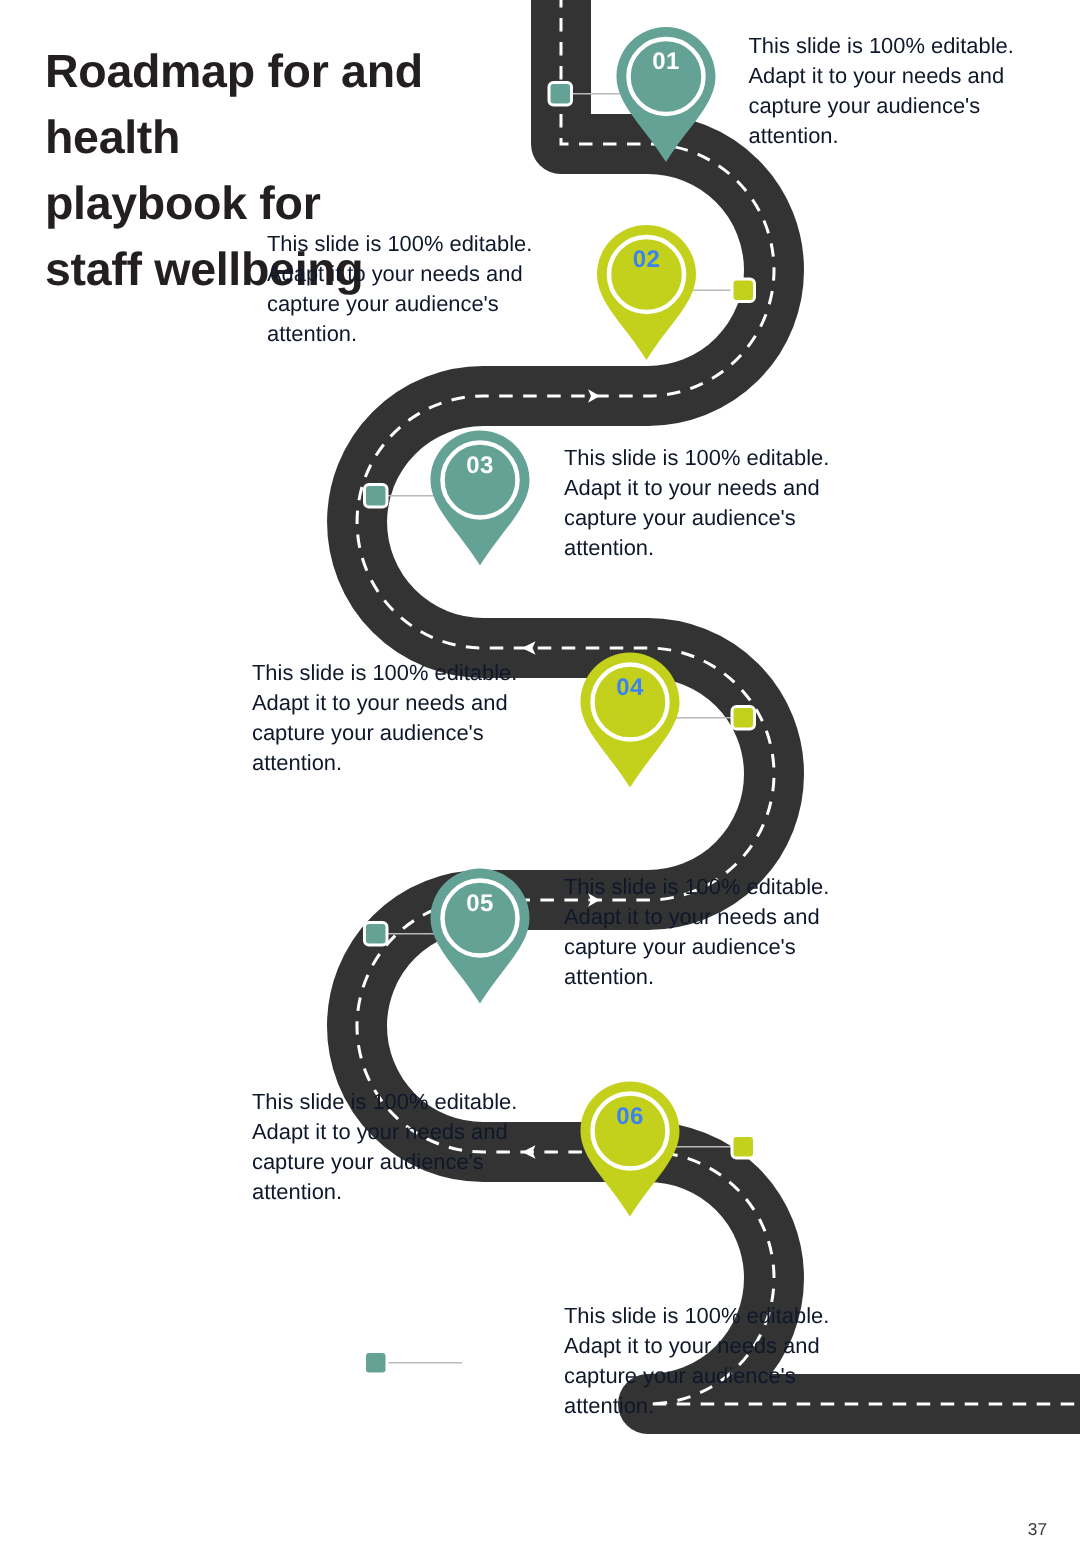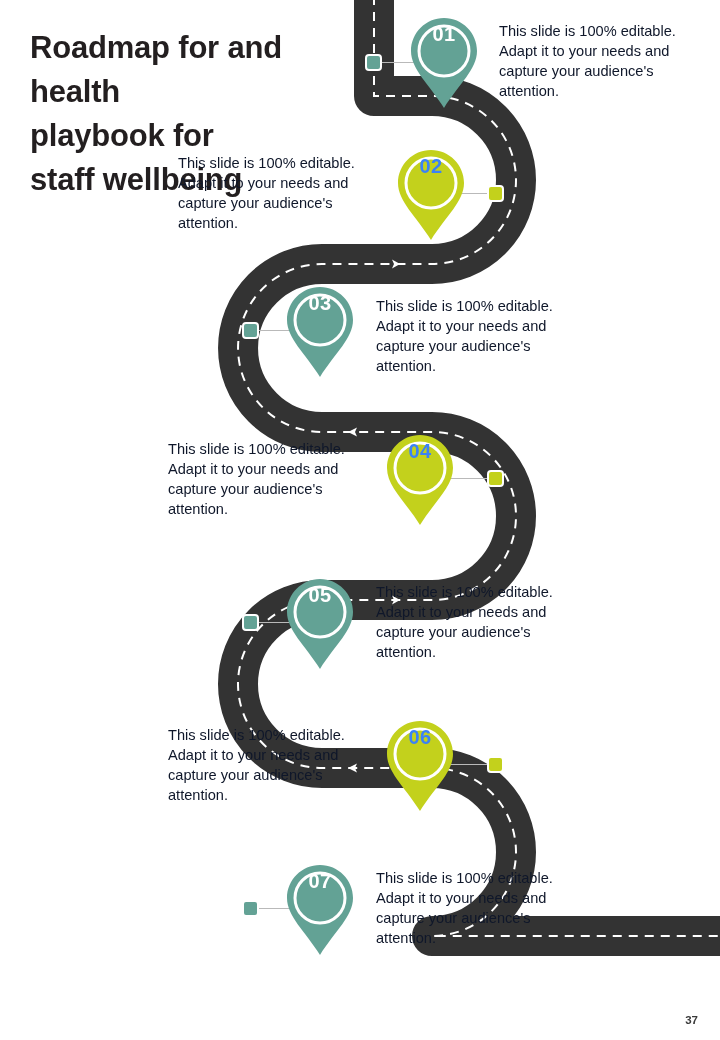--- a/index.html
+++ b/index.html
@@ -47,24 +47,24 @@
   }
   .pin .pin-shape {
     position: absolute;
     left: 0; top: 0;
     width: 74px;
     height: 94px;
   }
   .pin .pin-num {
     position: absolute;
     left: 0;
-    top: 8px;
+    top: 18px;
     width: 74px;
     text-align: center;
-    font-size: 20px;
+    font-size: 16px;
     font-weight: bold;
     letter-spacing: 0.3px;
     line-height: 1;
     pointer-events: none;
   }
   .pin.teal .pin-num { color: #ffffff; }
   .pin.olive .pin-num { color: #3b82f6; }
 
   
   .node {
@@ -96,21 +96,20 @@
   .desc.right { text-align: left; }
   .desc.left  { text-align: left; }
 
   
   #page-num {
     position: absolute;
     right: 22px;
     bottom: 14px;
     font-size: 11.5px;
     color: #3a3a3a;
-    font-weight: bold;
   }
 </style>
 </head>
 <body>
 
 <div id="slide">
 
   <div id="title">Roadmap for and health
 playbook for
 staff wellbeing</div>
@@ -220,27 +219,20 @@
   </div>
 
   <div class="pin olive" style="left:383px; top:719px;">
     <svg class="pin-shape" viewBox="0 0 74 94">
       <path d="M37,2 C18.8,2 4,16.8 4,35 C4,53.5 22,68 37,92 C52,68 70,53.5 70,35 C70,16.8 55.2,2 37,2 Z" fill="#c3d11c"></path>
       <circle cx="37" cy="35" r="25" fill="none" stroke="#ffffff" stroke-width="3"></circle>
     </svg>
     <div class="pin-num">06</div>
   </div>
 
-  <div class="pin teal" style="left:283px; top:863px;">
-    <svg class="pin-shape" viewBox="0 0 74 94">
-      <path d="M37,2 C18.8,2 4,16.8 4,35 C4,53.5 22,68 37,92 C52,68 70,53.5 70,35 C70,16.8 55.2,2 37,2 Z" fill="#63a295"></path>
-      <circle cx="37" cy="35" r="25" fill="none" stroke="#ffffff" stroke-width="3"></circle>
-    </svg>
-    <div class="pin-num">07</div>
-  </div>
 
   <div class="desc right" style="left:499px; top:22px;">This slide is 100% editable. Adapt it to your needs and capture your audience's attention.</div>
   <div class="desc left" style="left:178px; top:154px;">This slide is 100% editable. Adapt it to your needs and capture your audience's attention.</div>
   <div class="desc right" style="left:376px; top:297px;">This slide is 100% editable. Adapt it to your needs and capture your audience's attention.</div>
   <div class="desc left" style="left:168px; top:440px;">This slide is 100% editable. Adapt it to your needs and capture your audience's attention.</div>
   <div class="desc right" style="left:376px; top:583px;">This slide is 100% editable. Adapt it to your needs and capture your audience's attention.</div>
   <div class="desc left" style="left:168px; top:726px;">This slide is 100% editable. Adapt it to your needs and capture your audience's attention.</div>
   <div class="desc right" style="left:376px; top:869px;">This slide is 100% editable. Adapt it to your needs and capture your audience's attention.</div>
 
   <div id="page-num">37</div>

